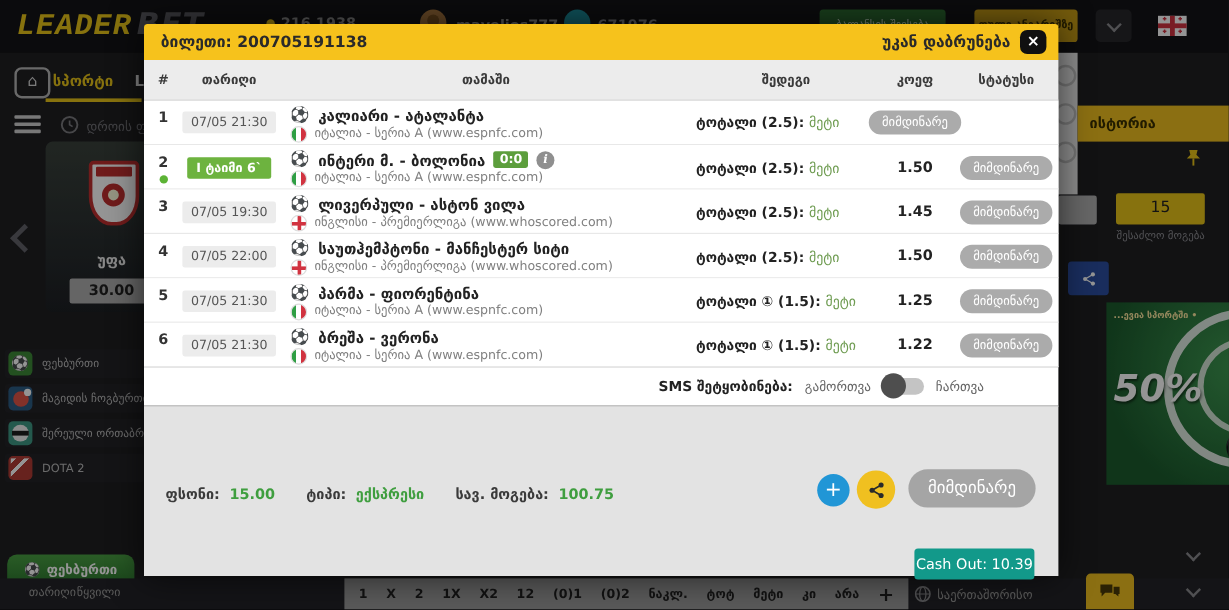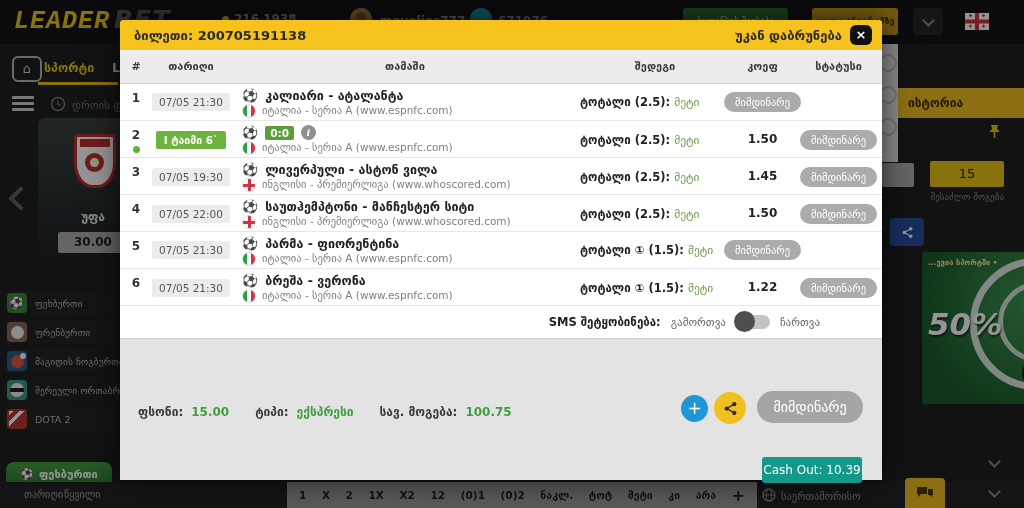--- a/index.html
+++ b/index.html
@@ -195,26 +195,20 @@
     <div class="mc-team">უფა</div>
     <div class="mc-odd">30.00</div>
   </div>
 
   <div class="abs" id="sports">
       <div class="sport-row">
       <span class="sicon" style="background: rgb(61, 139, 55);">⚽</span>
       <span class="sport-label">ფეხბურთი</span>
     </div>
       <div class="sport-row">
-      <span class="sicon" style="background: rgb(138, 106, 88);">
-          <span class="dot-white"></span>
-        </span>
-      <span class="sport-label">ფრენბურთი</span>
-    </div>
-      <div class="sport-row">
       <span class="sicon" style="background: rgb(44, 93, 134);">
           <span class="tt-pad"></span>
         </span>
       <span class="sport-label">მაგიდის ჩოგბურთი</span>
     </div>
       <div class="sport-row">
       <span class="sicon" style="background: rgb(63, 154, 133);">
           <span class="mma-head"></span>
         </span>
       <span class="sport-label">შერეული ორთაბრძ...</span>
@@ -346,20 +340,21 @@
         <div class="c-num">
             <div>2</div>
             <div class="live-dot" style="display: block;"></div>
           </div>
         <div class="c-date">
             <span class="live-badge">I ტაიმი 6`</span>
           </div>
         <div class="c-game">
           <div class="g-line1">
             <span class="g-ball">⚽</span>
+            <span>ინტერი მ. - ბოლონია</span>
             <span class="score-badge">0:0</span>
             <span class="info-ic">i</span>
           </div>
           <div class="g-line2">
             <span class="flag italy"></span>
             <span>იტალია - სერია A (www.espnfc.com)</span>
           </div>
         </div>
         <div class="c-result">
             <span class="r-bold">ტოტალი (2.5):</span>
@@ -439,20 +434,21 @@
           </div>
           <div class="g-line2">
             <span class="flag italy"></span>
             <span>იტალია - სერია A (www.espnfc.com)</span>
           </div>
         </div>
         <div class="c-result">
             <span class="r-bold">ტოტალი ① (1.5):</span>
             <span class="r-pick">მეტი</span>
           </div>
+        <div class="c-coef">1.25</div>
         <div class="c-status">
             <span class="status-pill">მიმდინარე</span>
           </div>
       </div>
         <div class="bet-row m-grid">
         <div class="c-num">
             <div>6</div>
           </div>
         <div class="c-date">
             <span class="date-chip">07/05 21:30</span>

